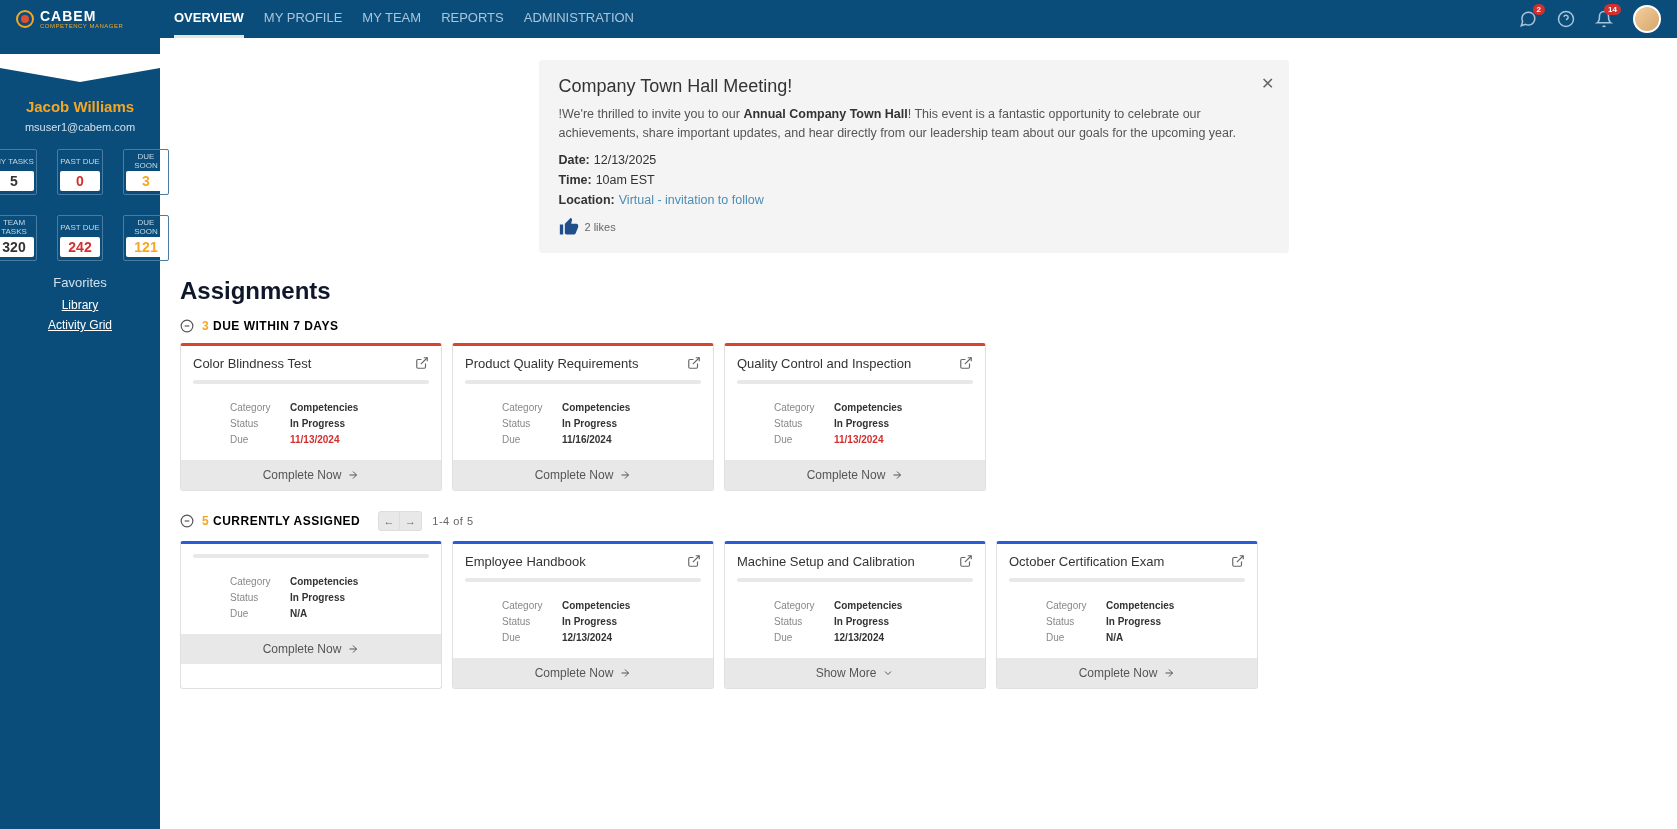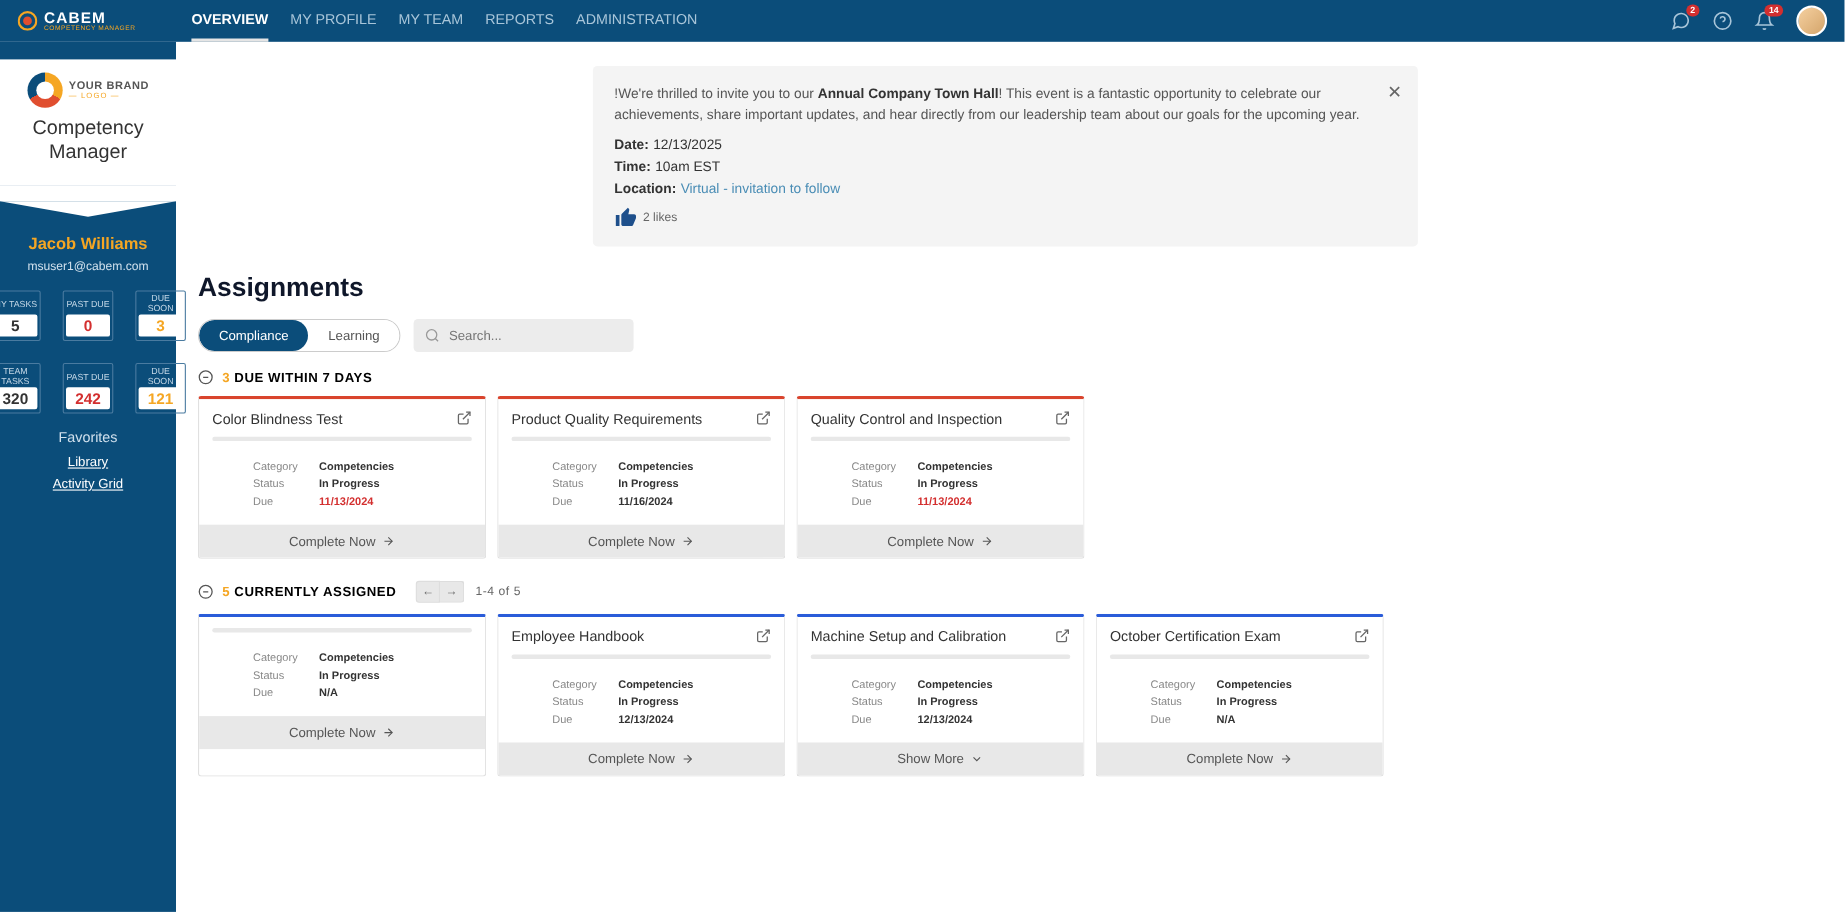--- a/index.html
+++ b/index.html
@@ -138,30 +138,20 @@
         </svg>
       <span class="badge">14</span>
     </div>
     <div class="avatar"></div>
   </div>
 </div>
 
 <div class="layout">
 
   <div class="sidebar">
-    <div class="sidebar-white-top">
-      <div class="brand-logo" style="justify-content:center">
-        <div class="brand-ring"></div>
-        <div class="brand-text">
-          <div class="brand-text-line1">YOUR BRAND</div>
-          <div class="brand-text-line2">— LOGO —</div>
-        </div>
-      </div>
-      <div class="app-title">Competency Manager</div>
-    </div>
     <div class="chevron-box"></div>
     <div class="user-name">Jacob Williams</div>
     <div class="user-email">msuser1@cabem.com</div>
     <div class="stat-grid" id="stat-grid">
         <div class="stat-cell">
           <div class="stat-label">MY TASKS</div>
           <div class="stat-value ">5</div>
         </div>
         <div class="stat-cell">
           <div class="stat-label">PAST DUE</div>
@@ -187,49 +177,37 @@
     <div class="favorites-header">Favorites</div>
     <div id="favorites">
         <div class="fav-link">Library</div>
         <div class="fav-link">Activity Grid</div>
       </div>
   </div>
 
   <div class="main">
     <div class="announce">
       <div class="announce-close">✕</div>
+      <h2>Company Town Hall Meeting!</h2>
       <p>
         <span>!We're thrilled to invite you to our </span><strong>Annual Company Town Hall</strong><span>! This event is a fantastic opportunity to celebrate our achievements, share important updates, and hear directly from our leadership team about our goals for the upcoming year.</span>
       </p>
       <div class="announce-line"><b>Date:</b><span>12/13/2025</span></div>
       <div class="announce-line"><b>Time:</b><span>10am EST</span></div>
       <div class="announce-line"><b>Location:</b><span class="announce-link">Virtual - invitation to follow</span></div>
       <div class="likes-row">
         <svg class="like-icon" width="20" height="20" viewBox="0 0 24 24" fill="#1e4f8b">
             <path d="M1 21h4V9H1v12zm22-11c0-1.1-.9-2-2-2h-6.31l.95-4.57.03-.32c0-.41-.17-.79-.44-1.06L14.17 1 7.59 7.59C7.22 7.95 7 8.45 7 9v10c0 1.1.9 2 2 2h9c.83 0 1.54-.5 1.84-1.22l3.02-7.05c.09-.23.14-.47.14-.73v-2z"></path>
           </svg>
         <span style="font-size:11px;color:#666">2 likes</span>
       </div>
     </div>
 
     <div class="section-title">Assignments</div>
 
-    <div class="tab-search-row">
-      <div class="pill-tabs" id="pill-tabs">
-          <div class="pill-tab active">Compliance</div>
-          <div class="pill-tab">Learning</div>
-        </div>
-      <div class="search-wrap">
-        <svg class="search-icon-pos" width="14" height="14" viewBox="0 0 24 24" fill="none" stroke="currentColor" stroke-width="2">
-            <circle cx="11" cy="11" r="8"></circle>
-            <line x1="21" y1="21" x2="16.65" y2="16.65"></line>
-          </svg>
-        <input class="search-input" placeholder="Search..." style="">
-      </div>
-    </div>
 
     <div id="groups">
         <div class="group-header">
           <svg class="collapse-icon" width="14" height="14" viewBox="0 0 24 24" fill="none" stroke="currentColor" stroke-width="2">
             <circle cx="12" cy="12" r="10"></circle>
             <line x1="8" y1="12" x2="16" y2="12"></line>
           </svg>
     <span><span class="count">3</span> <span class="text">DUE WITHIN 7 DAYS</span></span>
         </div>
         <div class="card-row">

